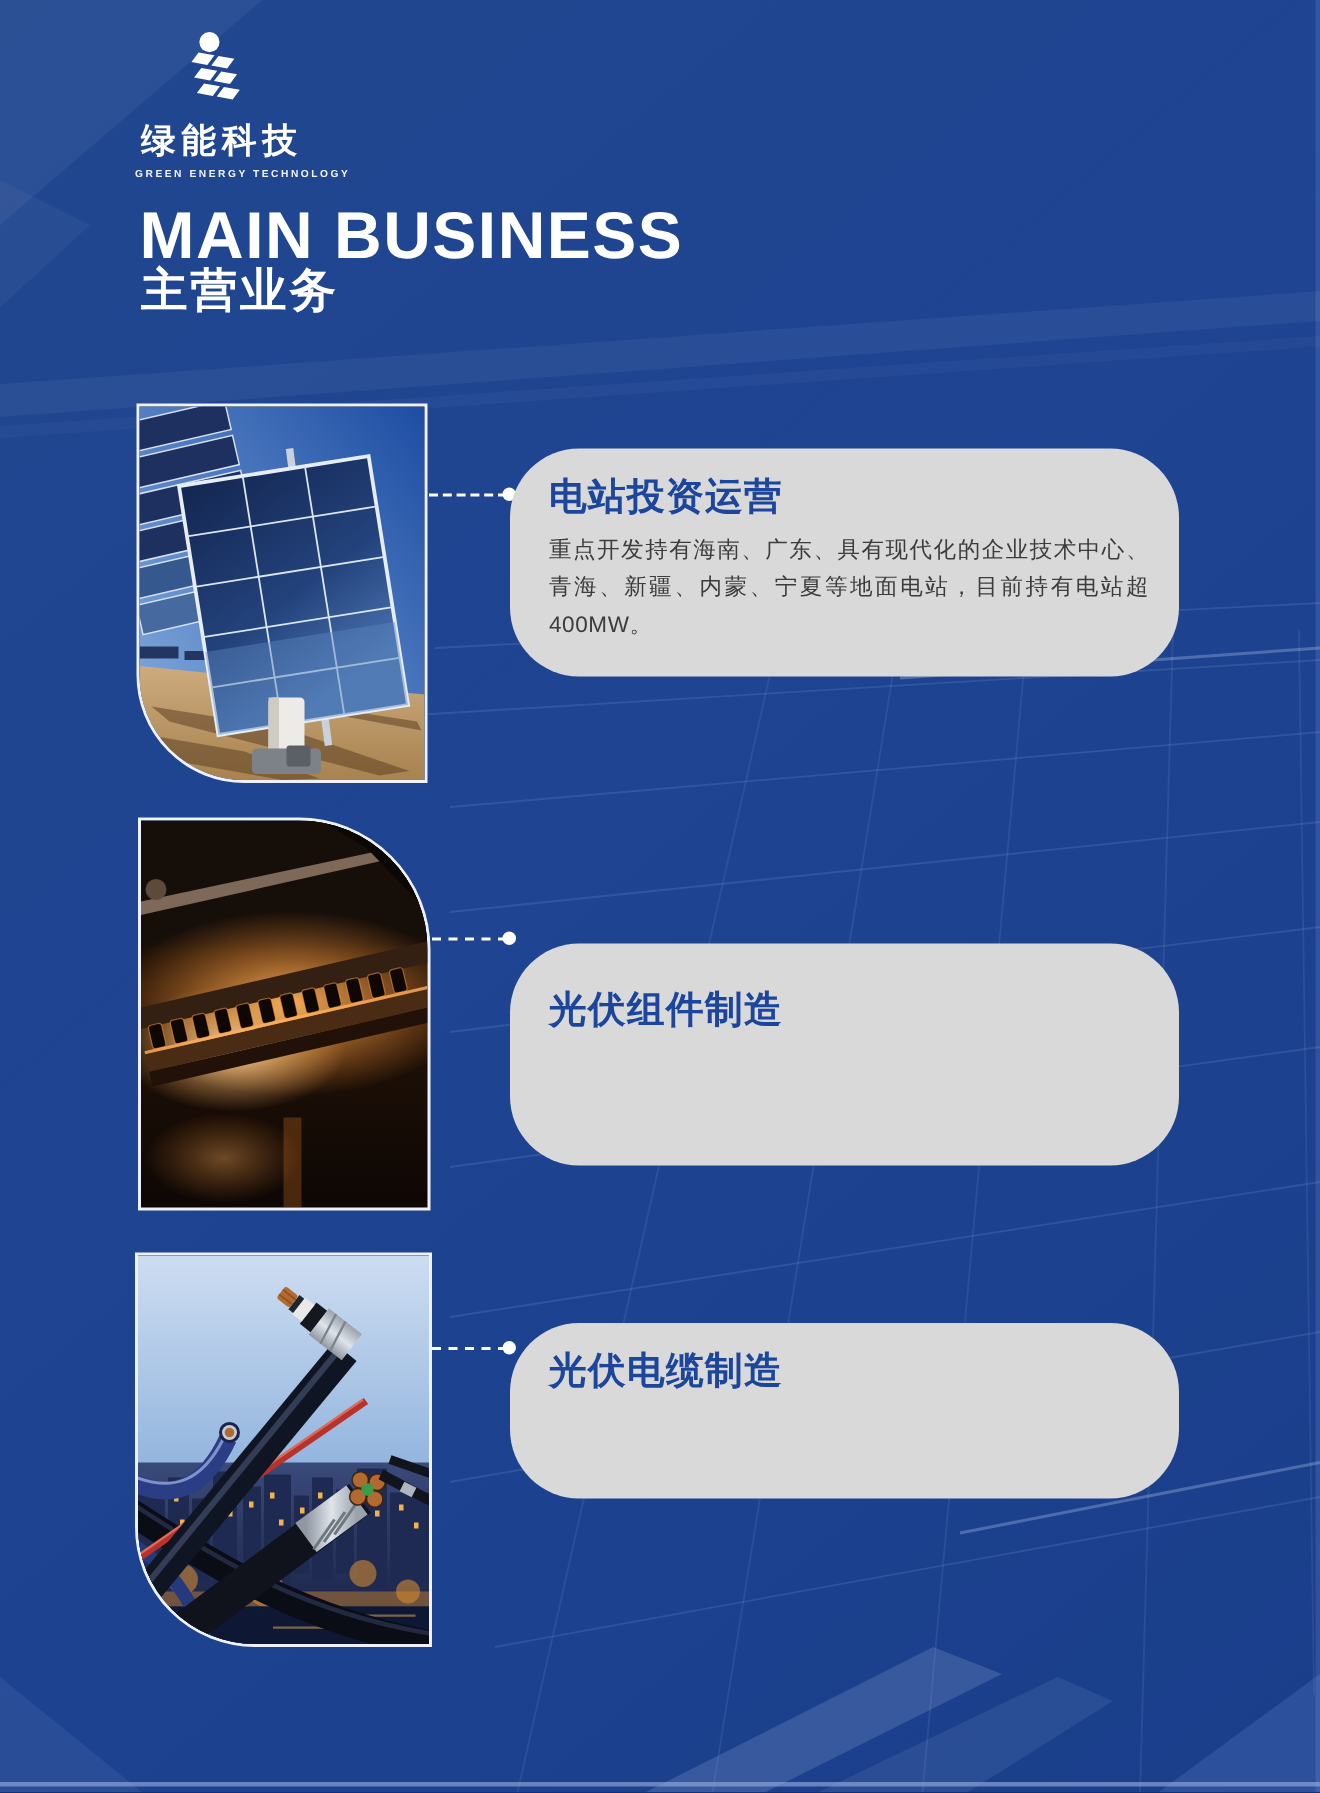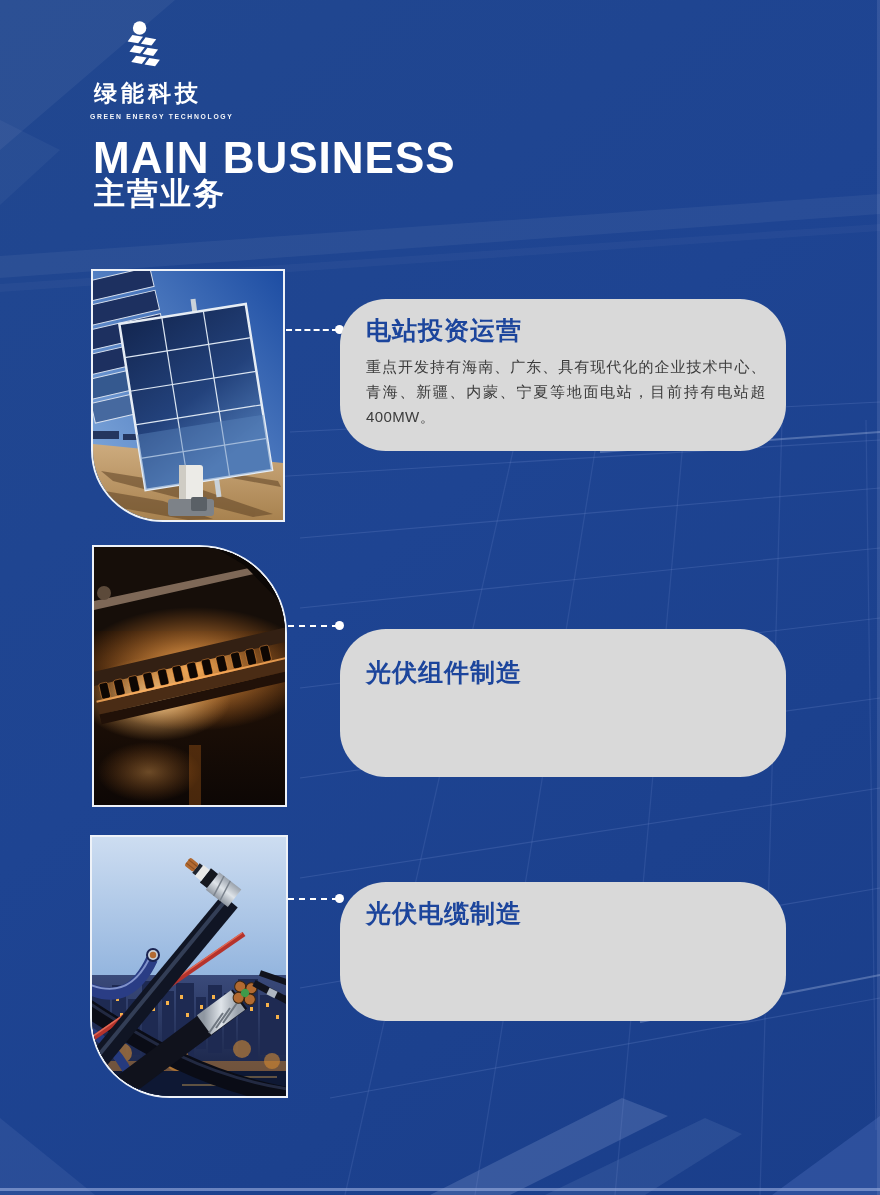--- a/index.html
+++ b/index.html
@@ -31,21 +31,21 @@
   .connector{position:absolute;height:0;border-top:2.5px dashed #ffffff;}
   .connector .dot{position:absolute;right:-6px;top:-6px;width:9px;height:9px;border-radius:50%;background:#ffffff;}
   .connector-1{left:286px;top:329px;width:52px;}
   .connector-2{left:288px;top:625px;width:50px;}
   .connector-3{left:288px;top:898px;width:50px;}
 
   
   .card{position:absolute;left:340px;width:446px;background:#d9d9d9;border-radius:46px;box-sizing:border-box;padding:15px 20px 0 26px;}
   .card-1{top:299px;height:152px;}
   .card-2{top:608px;height:148px;padding-top:27px;margin-top:21px;}
-  .card-3{top:882px;height:139px;}
+  .card-3{top:882px;height:117px;}
   .card h2{margin:0 0 7px 0;font-size:25px;font-weight:bold;color:#1c459c;letter-spacing:1px;}
   .card p{margin:0;font-size:15px;line-height:25px;color:#3c3c3c;letter-spacing:.4px;text-align:justify;}
 </style>
 </head>
 <body>
 
 <div class="page">
 
   <svg class="bg-svg" viewBox="0 0 880 1195" aria-hidden="true">
 

